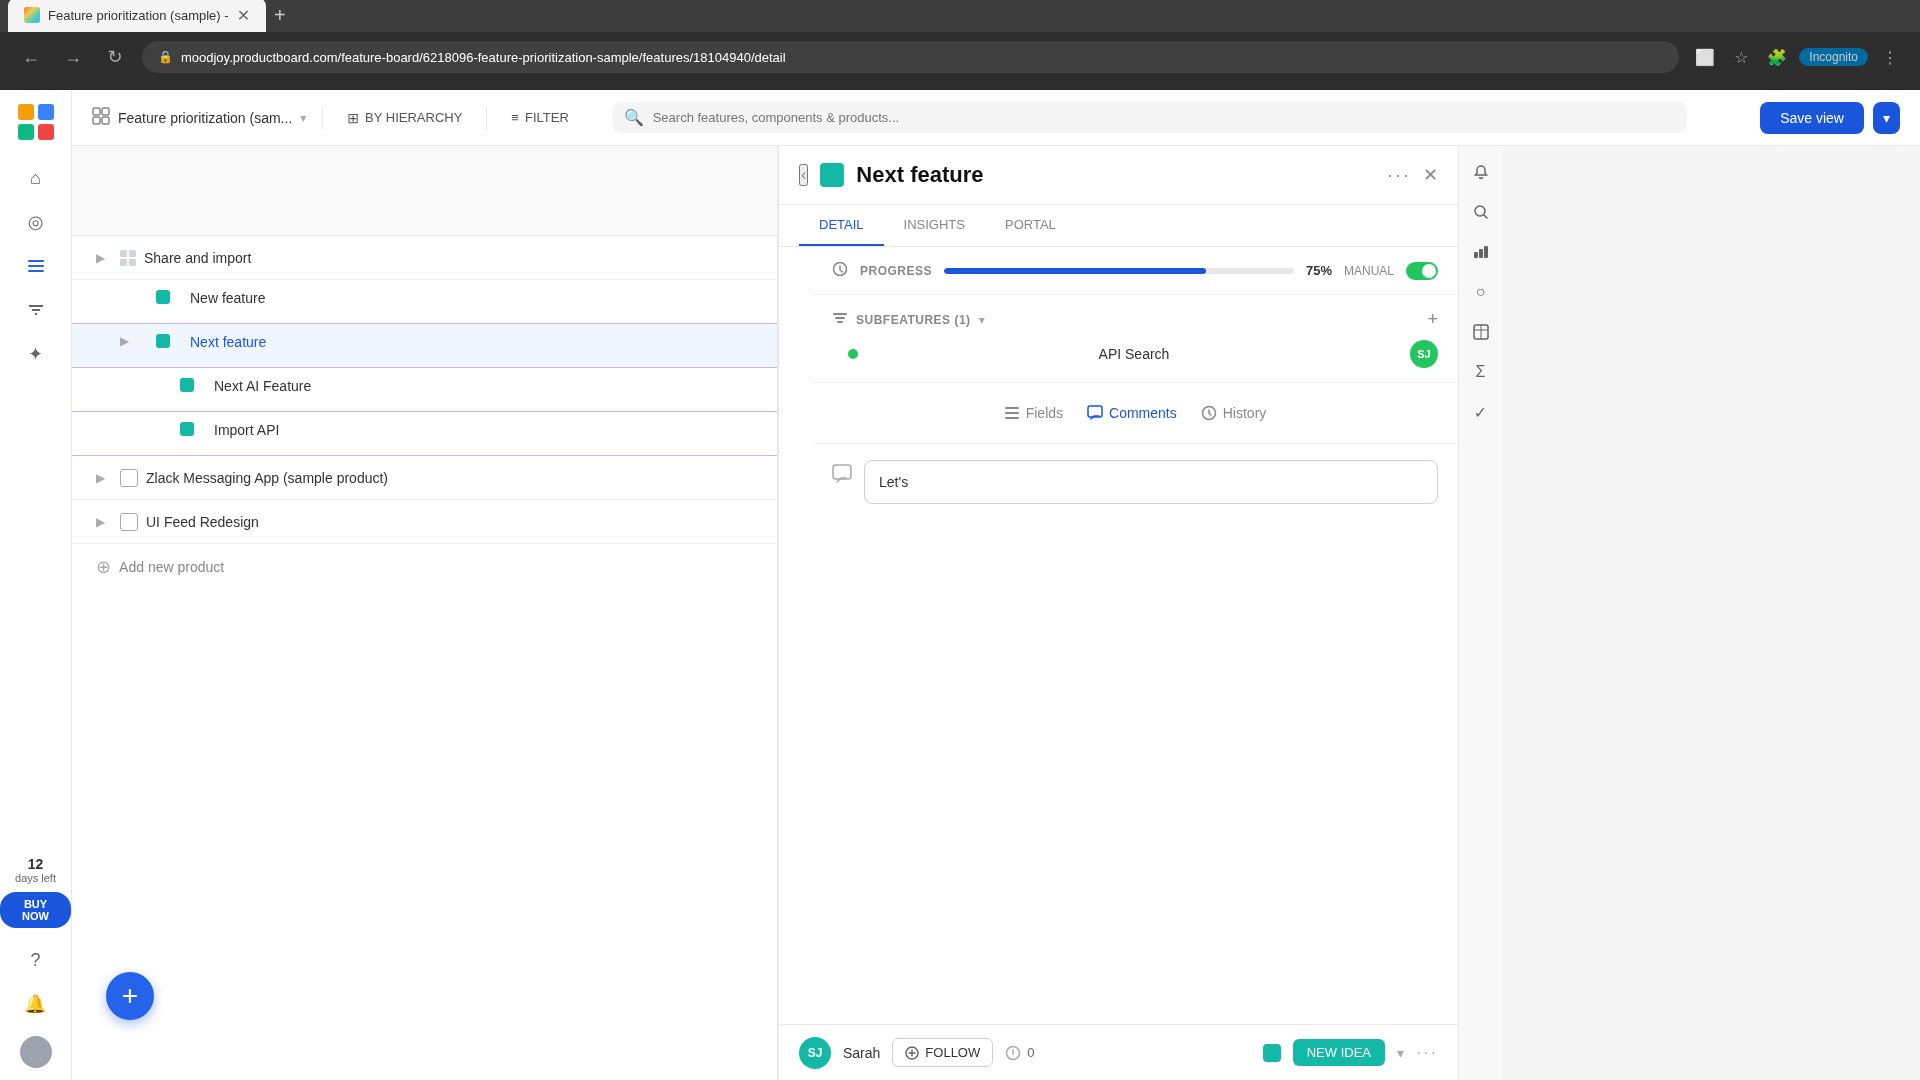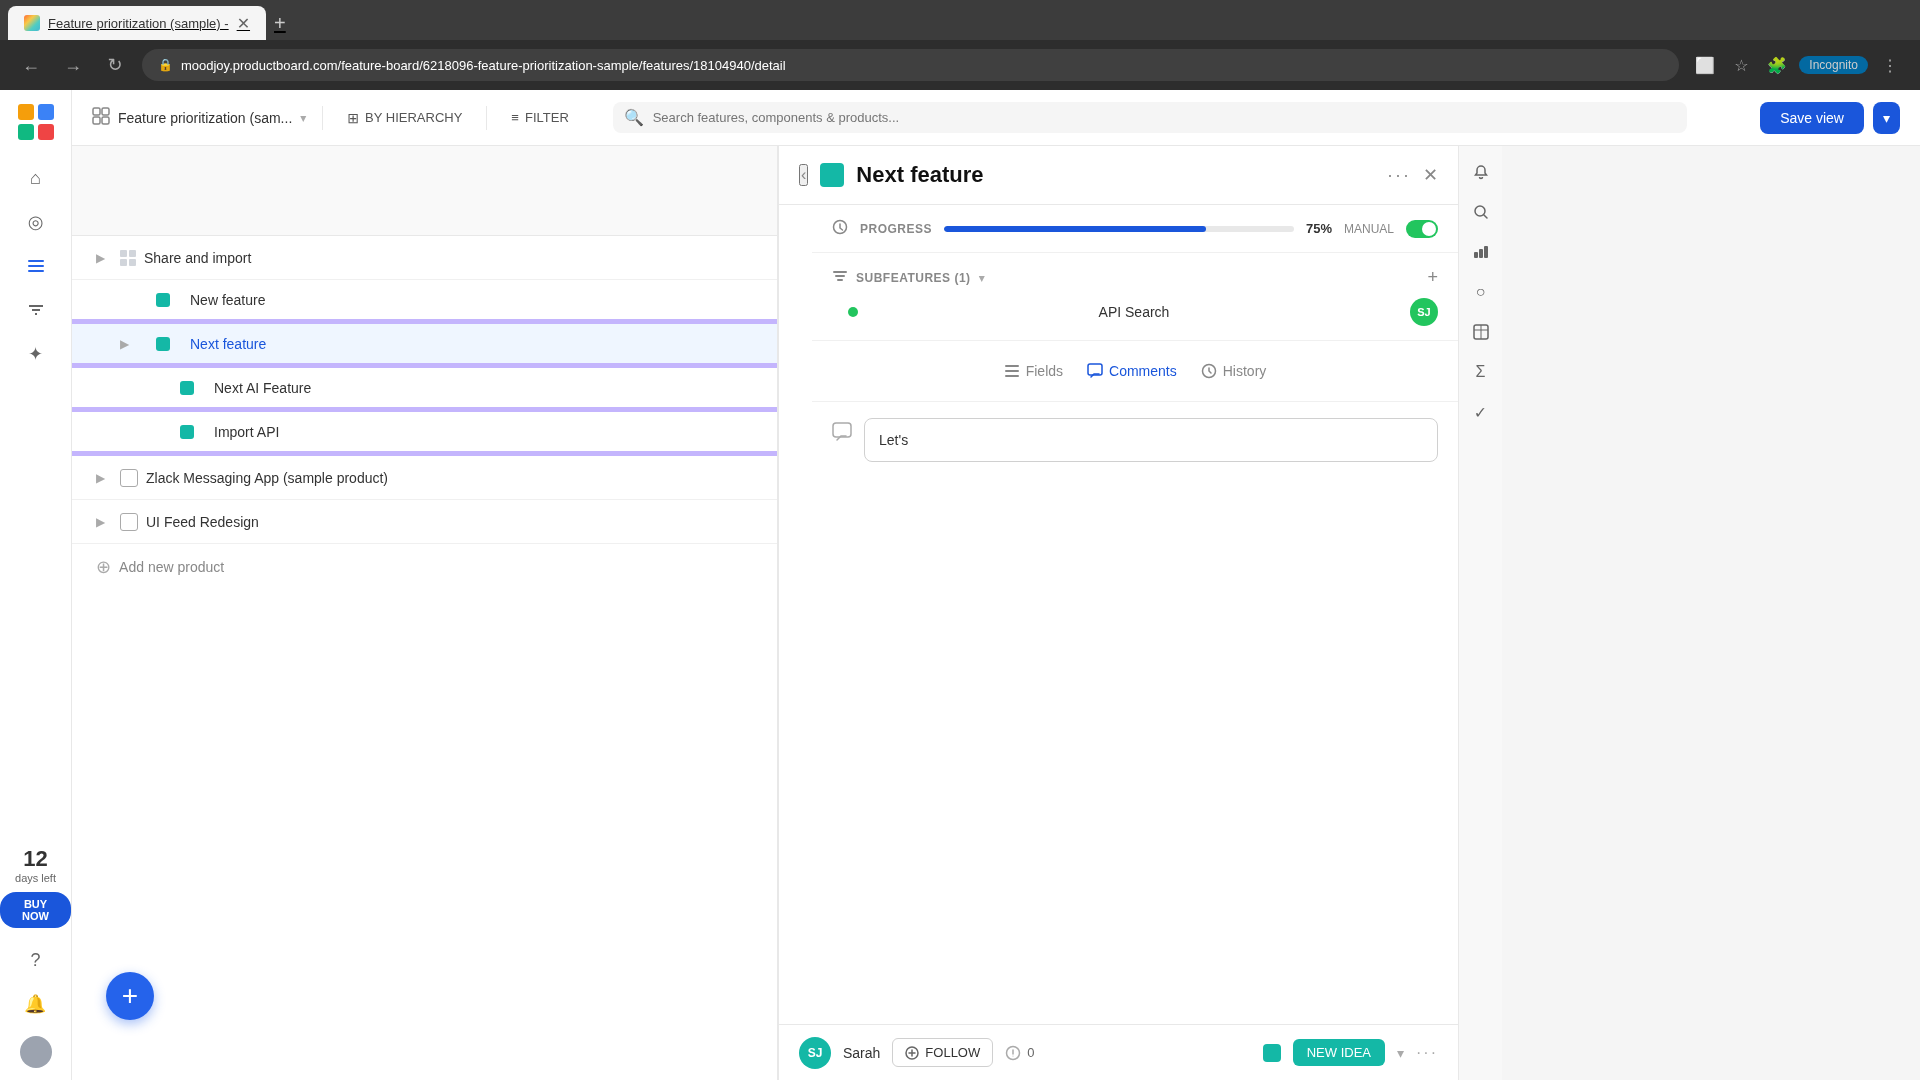--- a/index.html
+++ b/index.html
@@ -1,20 +1,20 @@
 <!DOCTYPE html>
 <html><head>
   <meta charset="utf-8">
   <style>
     * { box-sizing: border-box; margin: 0; padding: 0; }
     body { font-family: -apple-system, BlinkMacSystemFont, 'Segoe UI', sans-serif; background: #f5f5f5; overflow: hidden; width: 1920px; height: 1080px; }
 
     
     .browser-chrome { background: #2d2d2d; height: 90px; display: flex; flex-direction: column; }
-    .tab-bar { background: #3c3c3c; height: 40px; display: flex; align-items: flex-end; padding: 0 8px; text-decoration: underline; }
+    .tab-bar { background: #3c3c3c; height: 32px; display: flex; align-items: flex-end; padding: 0 8px; }
     .tab { background: #f5f5f5; border-radius: 8px 8px 0 0; padding: 0 16px; height: 34px; display: flex; align-items: center; gap: 8px; font-size: 13px; color: #333; min-width: 220px; }
     .tab-favicon { width: 16px; height: 16px; background: linear-gradient(135deg, #ff6b35, #f7c948, #4ecdc4, #45b7d1); border-radius: 3px; flex-shrink: 0; }
     .tab-title { flex: 1; overflow: hidden; text-overflow: ellipsis; white-space: nowrap; }
     .tab-close { color: #666; font-size: 16px; cursor: pointer; }
     .tab-new { background: transparent; border: none; color: #ccc; font-size: 20px; padding: 0 8px; cursor: pointer; height: 34px; display: flex; align-items: center; }
     .address-bar { background: #2d2d2d; height: 50px; display: flex; align-items: center; padding: 0 16px; gap: 12px; }
     .nav-btn { color: #aaa; font-size: 18px; cursor: pointer; background: none; border: none; width: 30px; height: 30px; display: flex; align-items: center; justify-content: center; }
     .nav-btn:disabled { color: #555; }
     .url-bar { flex: 1; background: #404040; border-radius: 20px; height: 32px; display: flex; align-items: center; padding: 0 16px; color: #fff; font-size: 13px; gap: 8px; }
     .url-lock { color: #aaa; font-size: 12px; }
@@ -25,41 +25,41 @@
     
     .app { display: flex; height: calc(1080px - 90px); }
 
     
     .icon-sidebar { width: 72px; background: #fff; border-right: 1px solid #e8e8e8; display: flex; flex-direction: column; align-items: center; padding: 12px 0; gap: 4px; }
     .icon-sidebar-logo { width: 40px; height: 40px; margin-bottom: 12px; }
     .sidebar-icon { width: 40px; height: 40px; display: flex; align-items: center; justify-content: center; border-radius: 8px; cursor: pointer; color: #666; font-size: 18px; }
     .sidebar-icon.active { color: #2563eb; }
     .sidebar-spacer { flex: 1; }
     .days-left { display: flex; flex-direction: column; align-items: center; font-size: 11px; color: #666; margin-top: 8px; }
-    .days-num { font-size: 22px; font-weight: 700; color: #333; }
+    .days-num { font-size: 14px; font-weight: 700; color: #333; }
     .buy-now-btn { background: #1a56db; color: #fff; border: none; border-radius: 16px; padding: 6px 10px; font-size: 11px; font-weight: 600; cursor: pointer; margin-top: 4px; }
     .avatar-bottom { width: 32px; height: 32px; border-radius: 50%; background: #ccc; margin-top: 8px; overflow: hidden; }
 
     
     .main-content { flex: 1; display: flex; flex-direction: column; overflow: hidden; }
 
     
     .toolbar { background: #fff; border-bottom: 1px solid #e8e8e8; height: 56px; display: flex; align-items: center; padding: 0 20px; gap: 16px; }
     .toolbar-title { display: flex; align-items: center; gap: 8px; font-size: 14px; font-weight: 500; color: #333; }
     .toolbar-divider { width: 1px; height: 24px; background: #e8e8e8; }
     .toolbar-btn { display: flex; align-items: center; gap: 6px; font-size: 13px; color: #555; cursor: pointer; padding: 4px 8px; border-radius: 6px; }
     .toolbar-search { flex: 1; display: flex; align-items: center; gap: 8px; background: #f5f5f5; border-radius: 8px; padding: 6px 12px; margin: 0 20px; }
     .toolbar-search input { border: none; background: transparent; outline: none; font-size: 13px; color: #333; width: 100%; }
     .save-view-btn { background: #1a56db; color: #fff; border: none; border-radius: 8px; padding: 8px 20px; font-size: 14px; font-weight: 500; cursor: pointer; display: flex; align-items: center; gap: 0; }
     .save-view-divider { width: 1px; height: 36px; background: rgba(255,255,255,0.3); margin: 0 4px; }
     .save-view-arrow { padding: 8px 10px; cursor: pointer; }
 
     
     .feature-list { flex: 1; overflow-y: auto; background: #fff; padding: 0; display: flex; flex-direction: column; min-width: 0; }
-    .feature-item { display: flex; align-items: center; padding: 10px 20px 10px 24px; cursor: pointer; border-bottom: 5px solid #c4b5fd; gap: 20px; min-height: 44px; }
+    .feature-item { display: flex; padding: 10px 20px 10px 24px; cursor: pointer; border-bottom: 1px solid #c4b5fd; gap: 20px; min-height: 44px; }
     .feature-item.active { background: #eff6ff; }
     .feature-item.active .feature-name { color: #1a56db; font-weight: 500; }
     .feature-color-dot { width: 14px; height: 14px; border-radius: 3px; flex-shrink: 0; }
     .feature-color-dot.teal { background: #14b8a6; }
     .feature-name { font-size: 14px; color: #333; }
     .feature-indent { padding-left: 48px; }
     .feature-indent2 { padding-left: 72px; }
     .feature-group { display: flex; align-items: center; padding: 10px 20px 10px 24px; gap: 8px; cursor: pointer; border-bottom: 1px solid #f0f0f0; }
     .feature-group-name { font-size: 14px; color: #333; font-weight: 500; }
     .add-product { display: flex; align-items: center; gap: 8px; padding: 12px 24px; color: #888; font-size: 14px; cursor: pointer; }
@@ -302,20 +302,25 @@
       <div class="detail-panel">
 
         <div class="detail-header">
           <button class="detail-back">‹</button>
           <div class="detail-color-box"></div>
           <h1 class="detail-title">Next feature</h1>
           <span class="detail-more">···</span>
           <span class="detail-close">✕</span>
         </div>
 
+        <div class="detail-tabs">
+          <div class="detail-tab active">DETAIL</div>
+          <div class="detail-tab">INSIGHTS</div>
+          <div class="detail-tab">PORTAL</div>
+        </div>
 
         <div class="detail-content">
 
           <div class="progress-row">
             <span style="color:#888; font-size:14px;">
               <svg width="16" height="16" viewBox="0 0 16 16" fill="none">
                 <circle cx="8" cy="8" r="6.5" stroke="#888" stroke-width="1.5"></circle>
                 <path d="M8 5v4l2.5 2" stroke="#888" stroke-width="1.5" stroke-linecap="round"></path>
               </svg>
             </span>

